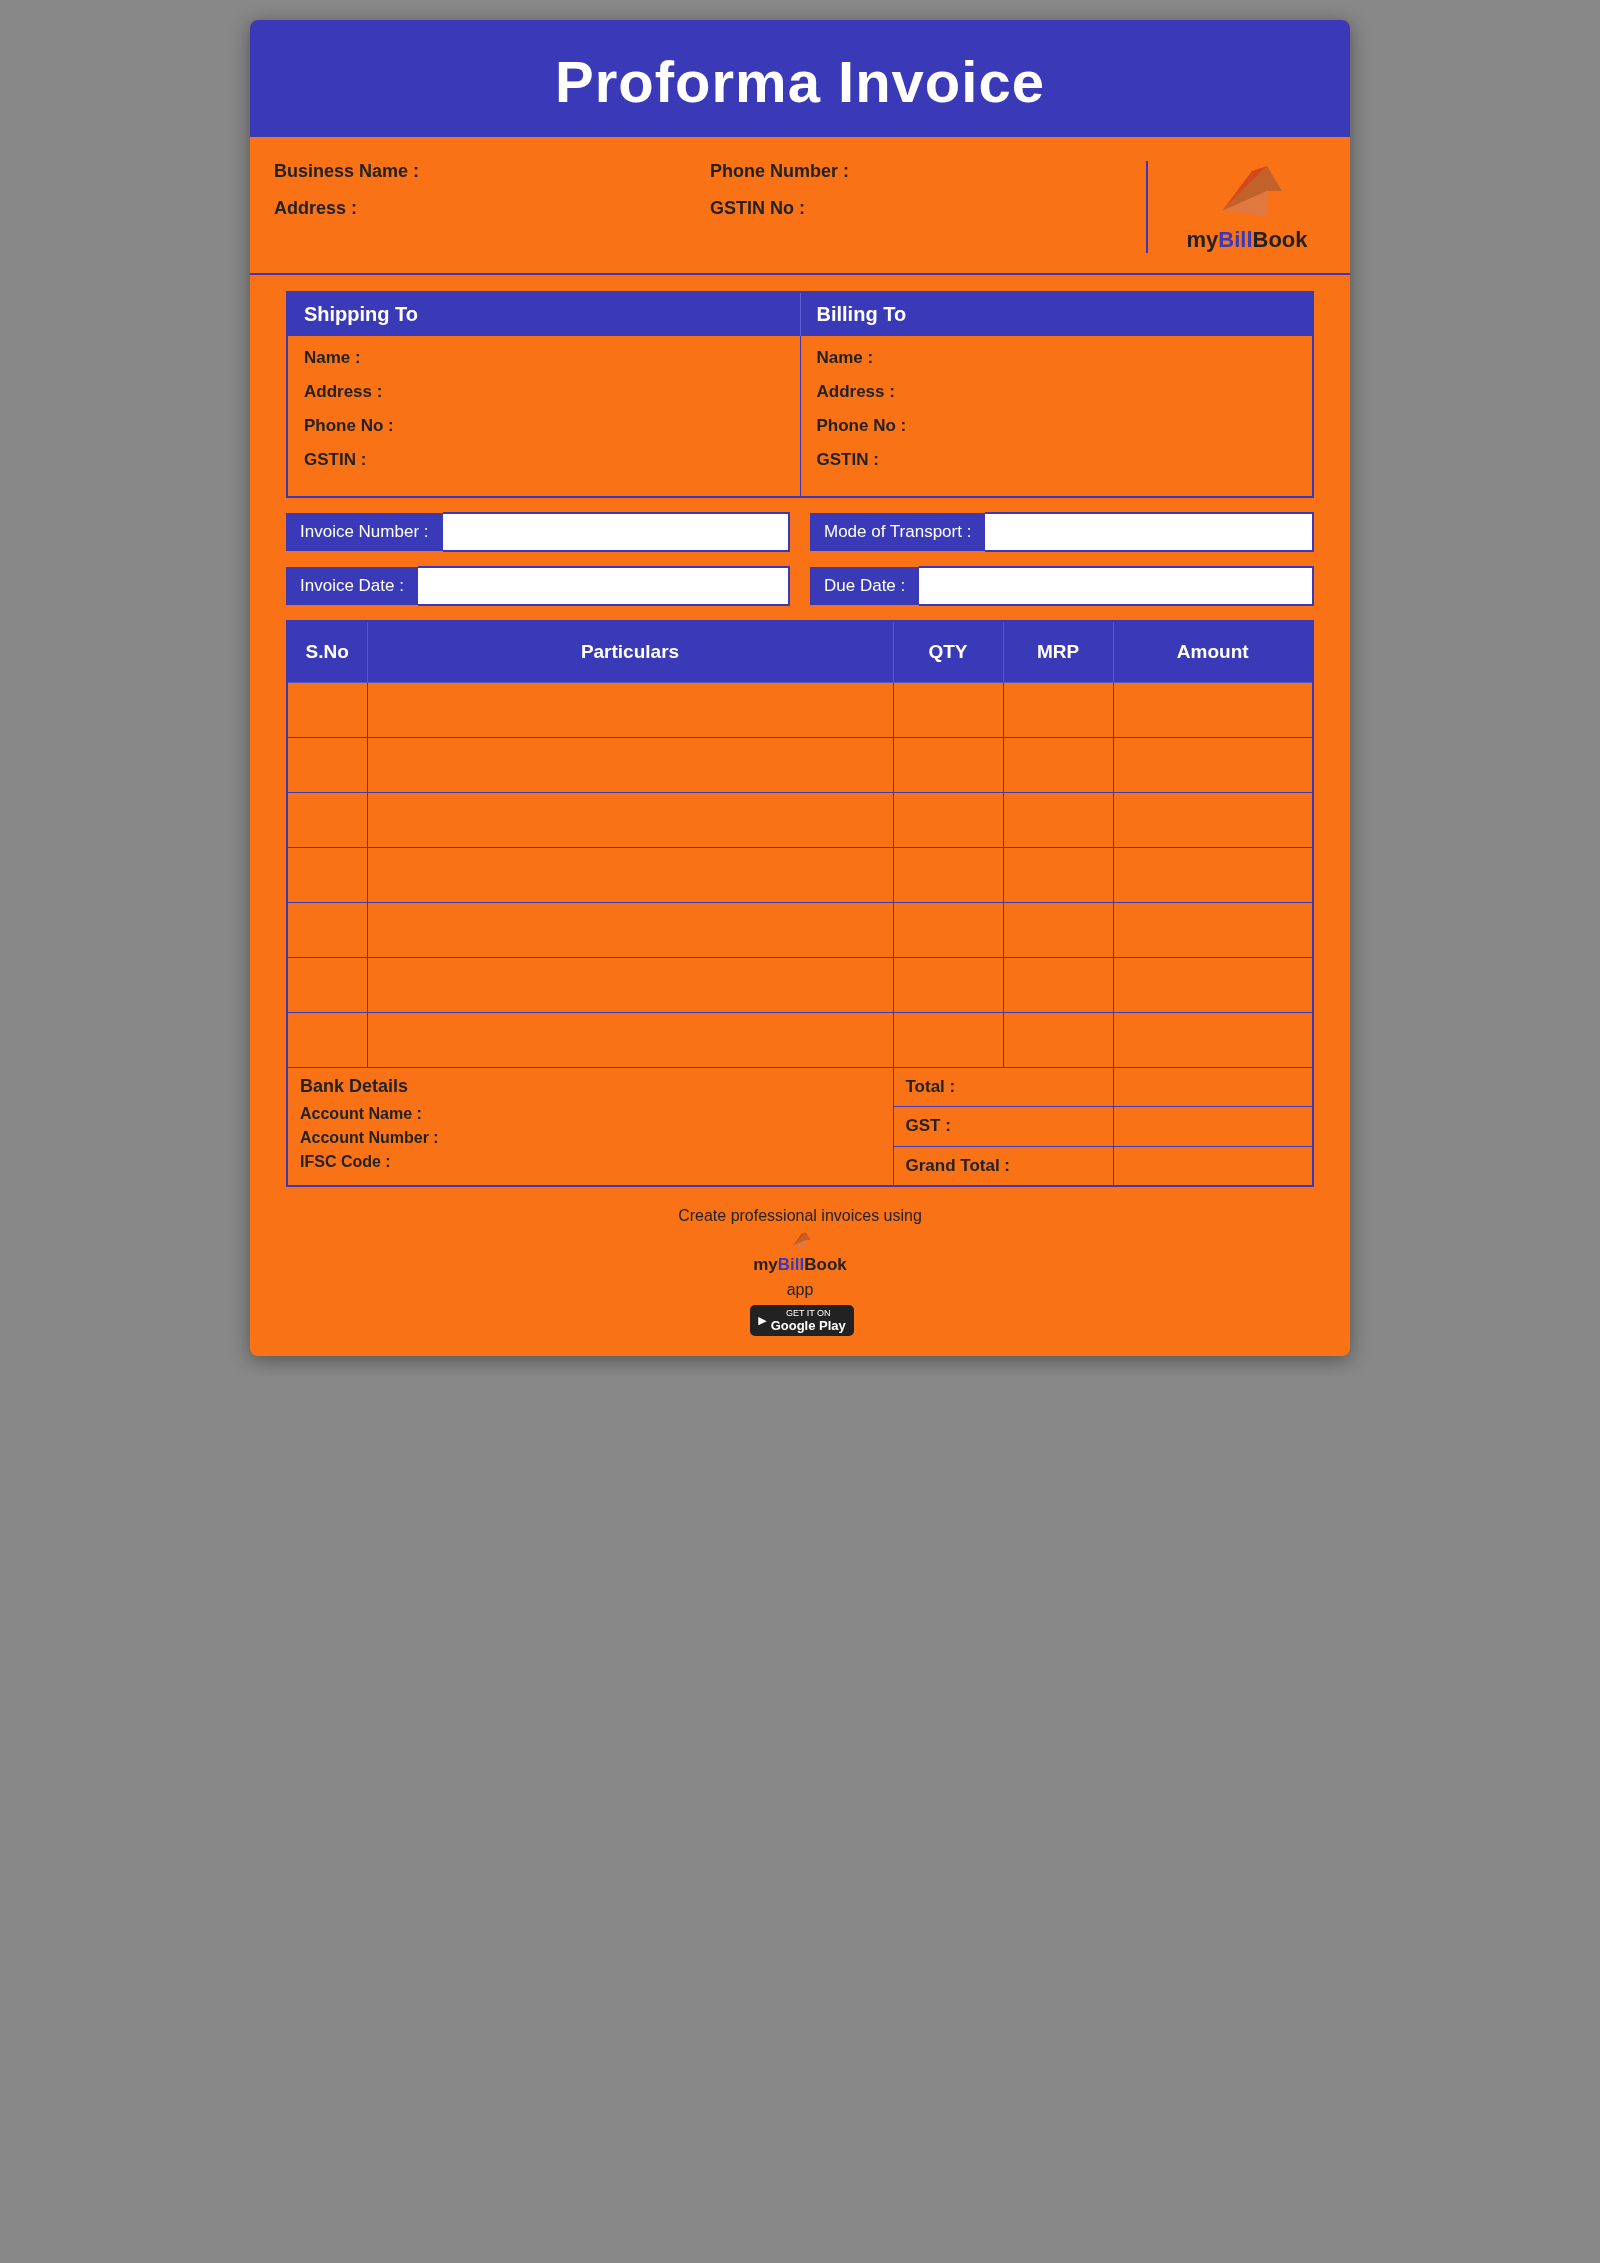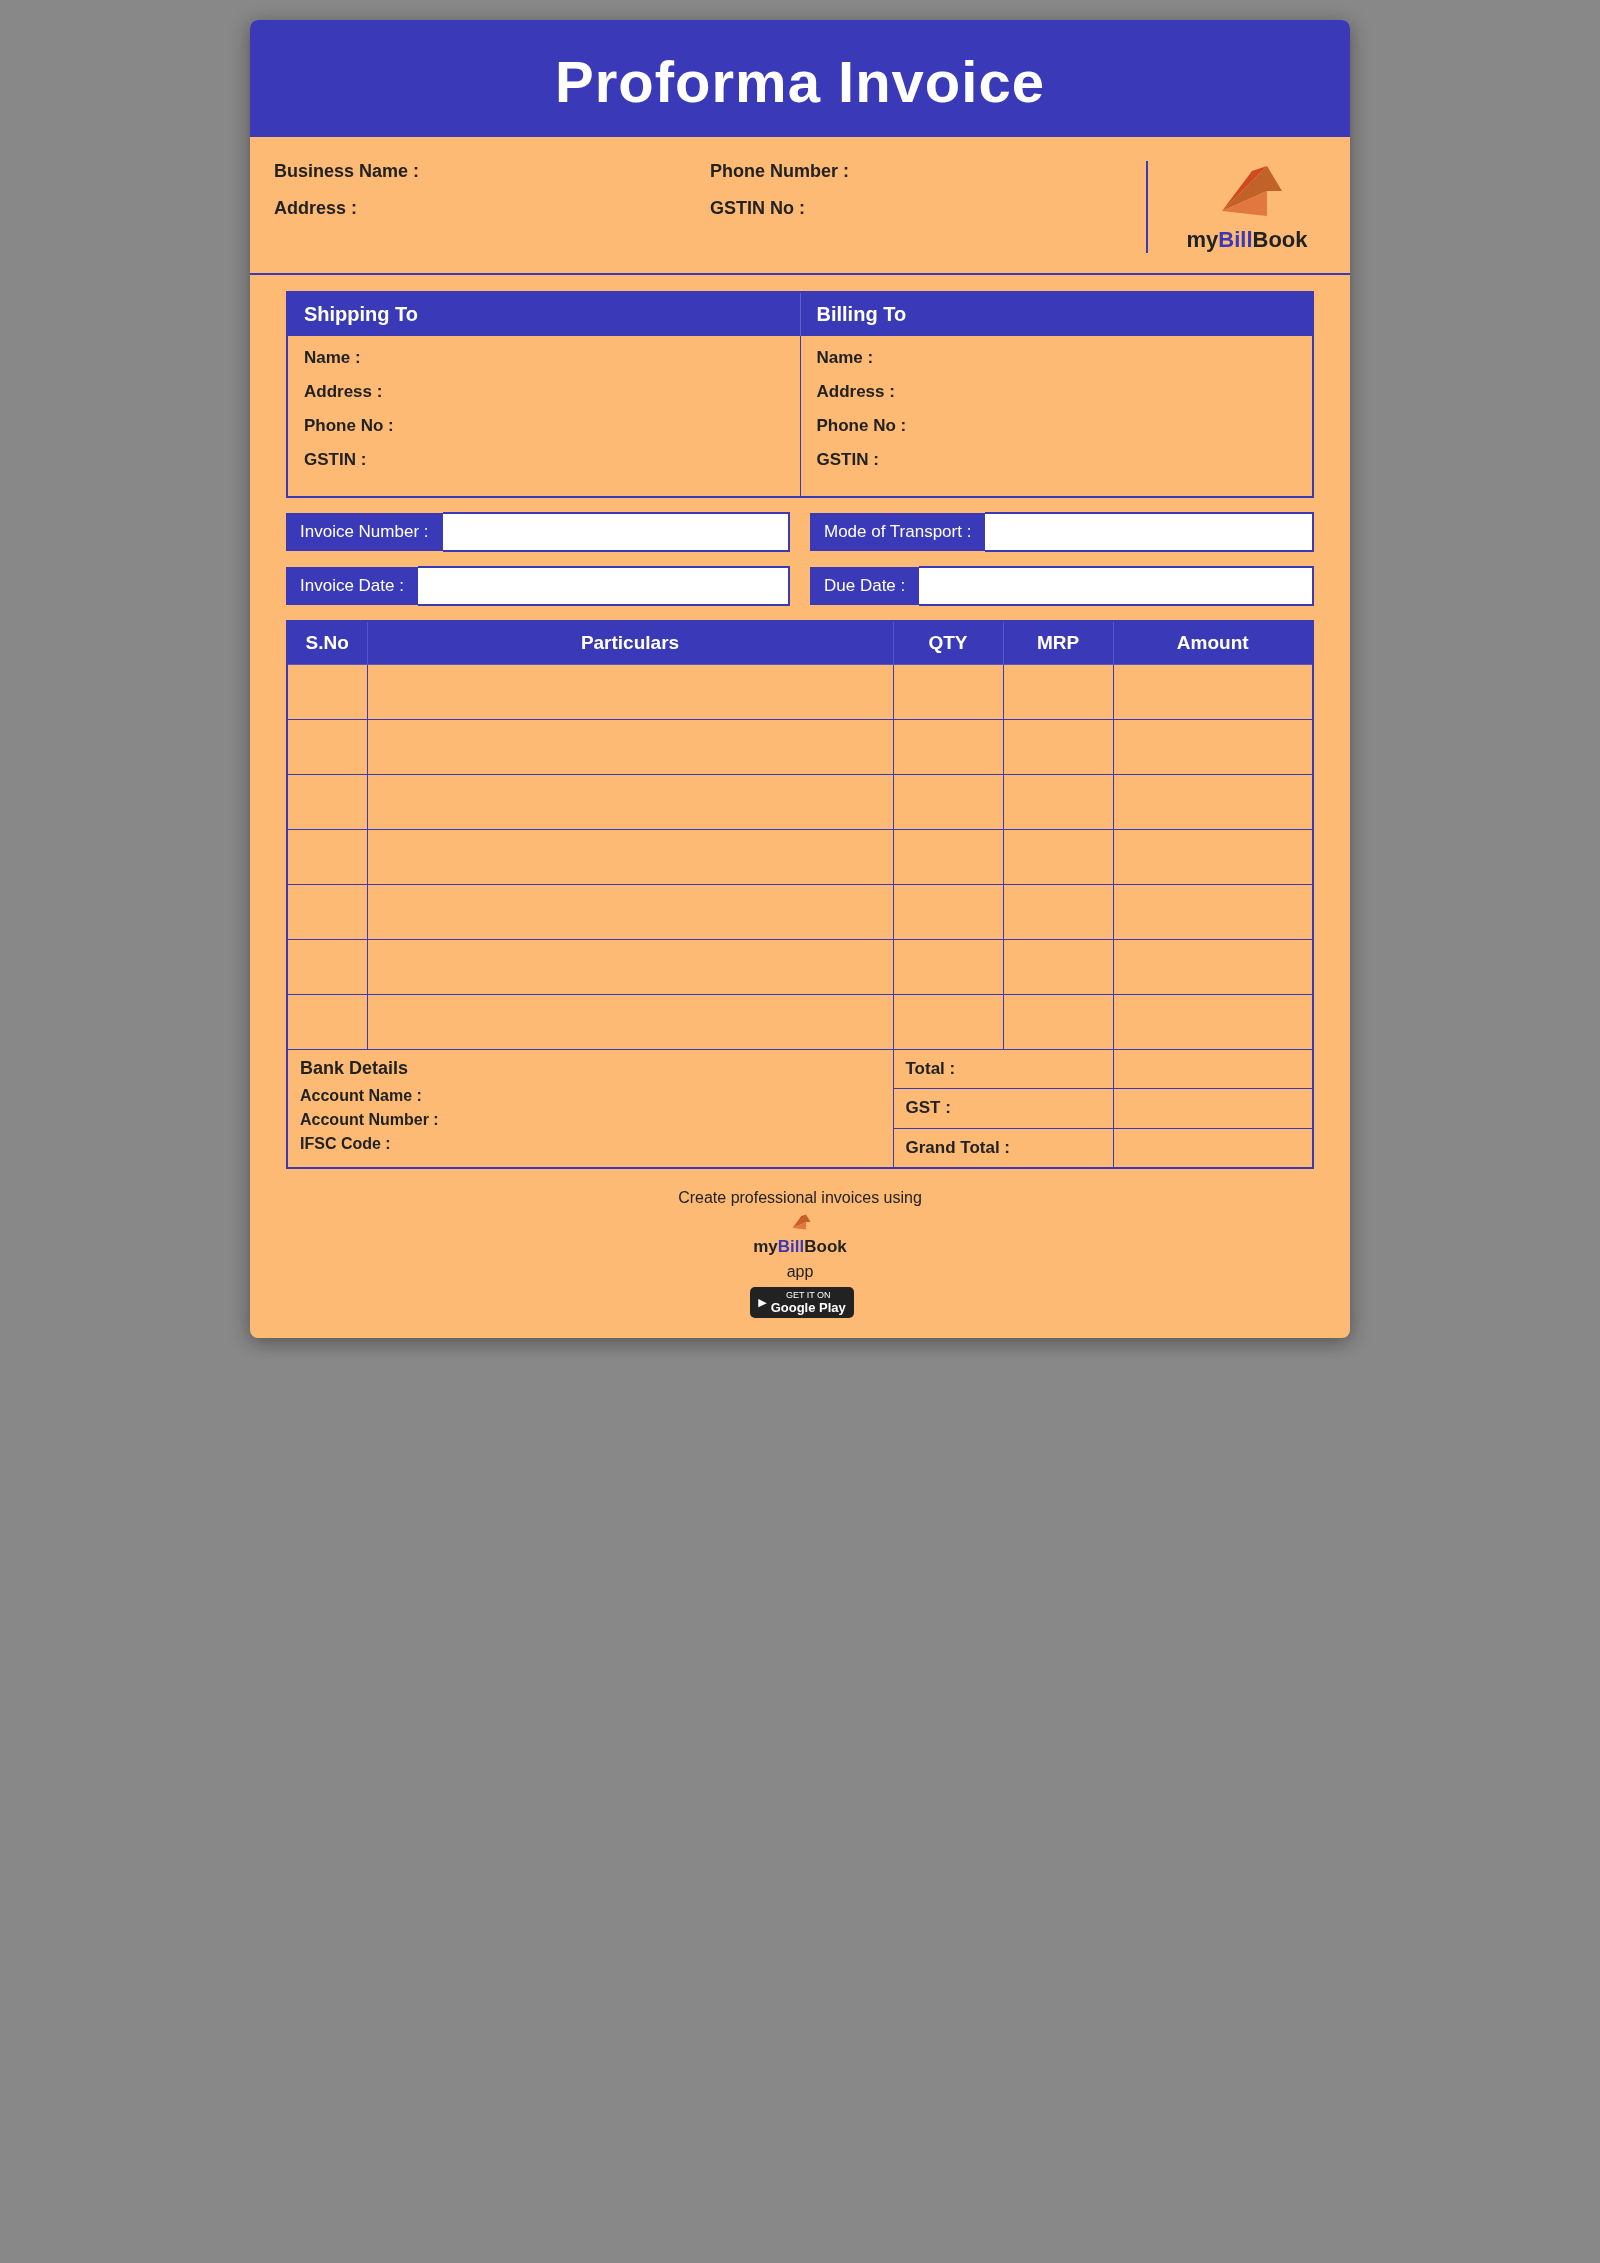--- a/index.html
+++ b/index.html
@@ -6,21 +6,21 @@
     body {
       background: #888;
       display: flex;
       justify-content: center;
       align-items: flex-start;
       padding: 20px;
       font-family: Arial, sans-serif;
     }
     .page {
       width: 1100px;
-      background: #fdba74;
+      background: #f97316;
       border-radius: 8px;
       overflow: hidden;
       box-shadow: 0 4px 20px rgba(0,0,0,0.4);
       padding-bottom: 20px;
     }
     .header-banner {
       background: #3a3ab8;
       text-align: center;
       padding: 28px 0 22px;
     }
@@ -153,21 +153,21 @@
       border-collapse: collapse;
       width: calc(100% - 72px);
     }
     .items-table thead tr {
       background: #3a3ab8;
     }
     .items-table thead th {
       color: #fff;
       font-size: 19px;
       font-weight: bold;
-      padding: 10px 10px;
+      padding: 19px 10px;
       text-align: center;
       border: 1px solid #5555cc;
     }
     .items-table tbody tr td {
       border: 1px solid #3a3ab8;
       height: 55px;
       padding: 6px 10px;
     }
     .items-table tfoot tr td {
       border: 1px solid #3a3ab8;

